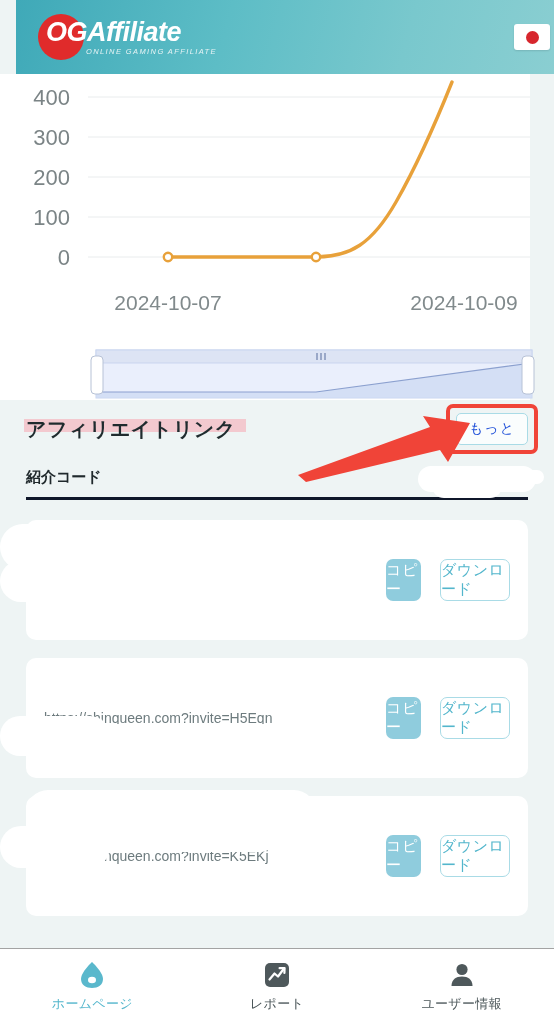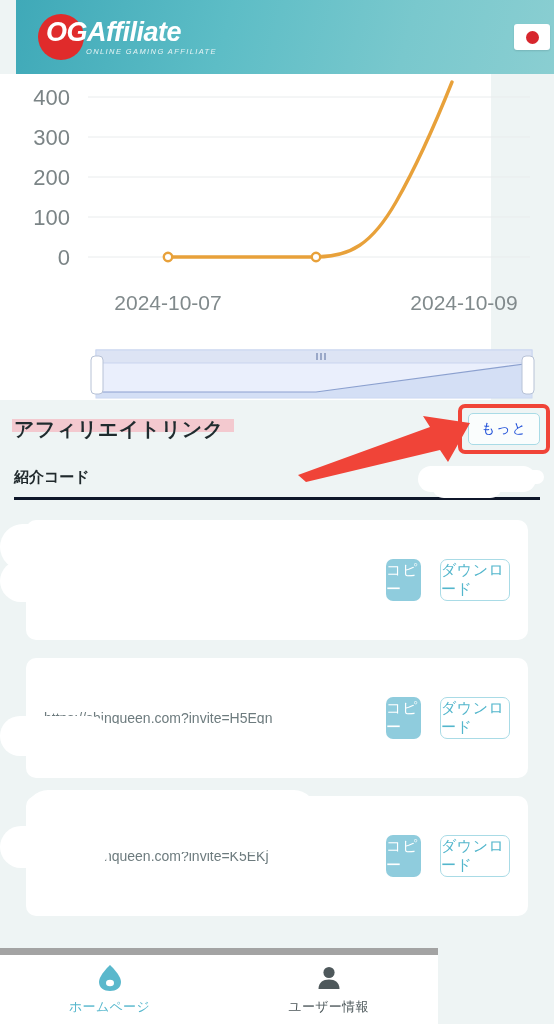--- a/index.html
+++ b/index.html
@@ -57,32 +57,32 @@
     width: 36px; height: 26px;
     background: #ffffff; border-radius: 3px;
     display: flex; align-items: center; justify-content: center;
     box-shadow: 0 1px 2px rgba(0,0,0,.12);
   }
   .flag-dot { width: 13px; height: 13px; border-radius: 50%; background: #d7262d; }
 
   
   .chart-panel {
     position: absolute; top: 74px; left: 0;
-    width: 491px; height: 326px;
+    width: 530px; height: 326px;
     background: #ffffff;
   }
   .chart-svg { display: block; }
   .zoom-slider-wrap { position: absolute; left: 0; top: 250px; width: 554px; height: 76px; }
 
   
   .aff-section {
     position: absolute; top: 400px; left: 0;
     width: 554px; height: 114px;
     background: #eef4f4;
-    padding: 0 14px;
+    padding: 0 26px;
   }
   .aff-title-row {
     display: flex; align-items: center; justify-content: space-between;
     height: 58px;
   }
   .aff-title {
     position: relative;
     font-size: 20px; font-weight: bold; color: #1f2b2e;
     letter-spacing: .5px;
     z-index: 2;
@@ -148,23 +148,23 @@
     height: 42px; border-radius: 7px;
     background: #ffffff; color: #53b6cc;
     border: 1px solid #a9dbe6;
     font-size: 15px; letter-spacing: .5px;
     display: flex; align-items: center; justify-content: center;
   }
 
   
   .bottom-nav {
     position: absolute; left: 0; bottom: 0;
-    width: 438px; height: 76px;
+    width: 554px; height: 76px;
     background: #ffffff;
-    border-top: 7px solid #a3a3a3;
+    border-top: 1px solid #a3a3a3;
     display: flex;
     font-family: Liberation Serif, serif;
   }
   .nav-item {
     flex: 1;
     display: flex; flex-direction: column;
     align-items: center; justify-content: center;
     gap: 5px;
   }
   .nav-label { font-size: 13px; color: #4b5659; letter-spacing: .3px; }
@@ -304,20 +304,30 @@
     <div class="nav-item active">
       <div class="nav-ico">
         <svg width="26" height="28" viewBox="0 0 26 28">
           <path d="M13 1 C13 1 24 11 24 18 C24 24 19 27 13 27 C7 27 2 24 2 18 C2 11 13 1 13 1 Z" fill="#5ab8cc"></path>
           <ellipse cx="13" cy="19" rx="4" ry="3.2" fill="#ffffff"></ellipse>
         </svg>
       </div>
       <div class="nav-label">ホームページ</div>
     </div>
 
+    <div class="nav-item">
+      <div class="nav-ico">
+        <svg width="26" height="26" viewBox="0 0 26 26">
+          <rect x="1" y="1" width="24" height="24" rx="5" fill="#4e585b"></rect>
+          <path d="M5.5 17.5 L10.5 11.5 L14 14.5 L20 6.5" fill="none" stroke="#ffffff" stroke-width="2.2" stroke-linecap="round" stroke-linejoin="round"></path>
+          <path d="M15.6 6.2 L20.6 6 L20.4 11" fill="none" stroke="#ffffff" stroke-width="2.2" stroke-linecap="round" stroke-linejoin="round"></path>
+        </svg>
+      </div>
+      <div class="nav-label">レポート</div>
+    </div>
 
 
     <div class="nav-item">
       <div class="nav-ico">
         <svg width="26" height="26" viewBox="0 0 26 26">
           <circle cx="13" cy="7.5" r="5.6" fill="#4e585b"></circle>
           <path d="M2.5 24 C2.5 17.5 7 14.5 13 14.5 C19 14.5 23.5 17.5 23.5 24 Z" fill="#4e585b"></path>
         </svg>
       </div>
       <div class="nav-label">ユーザー情報</div>

